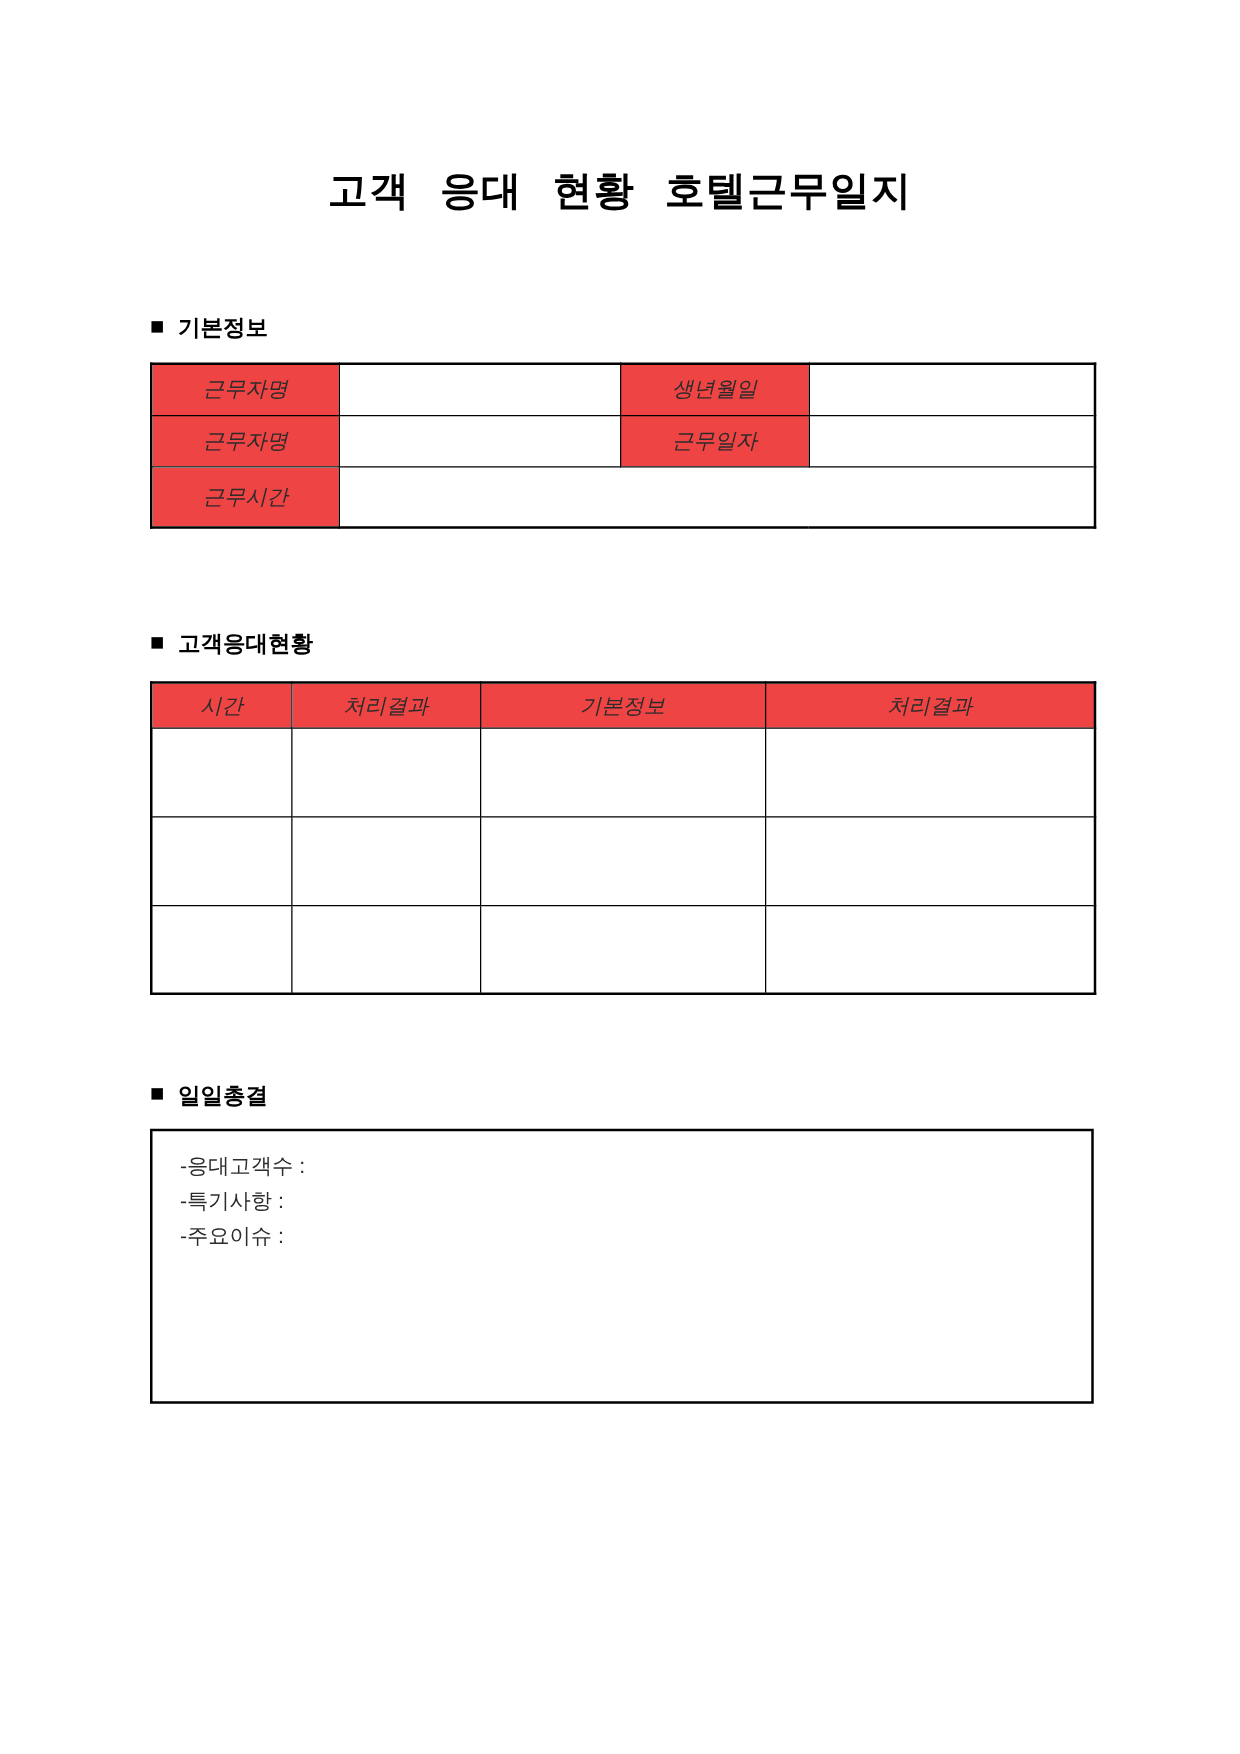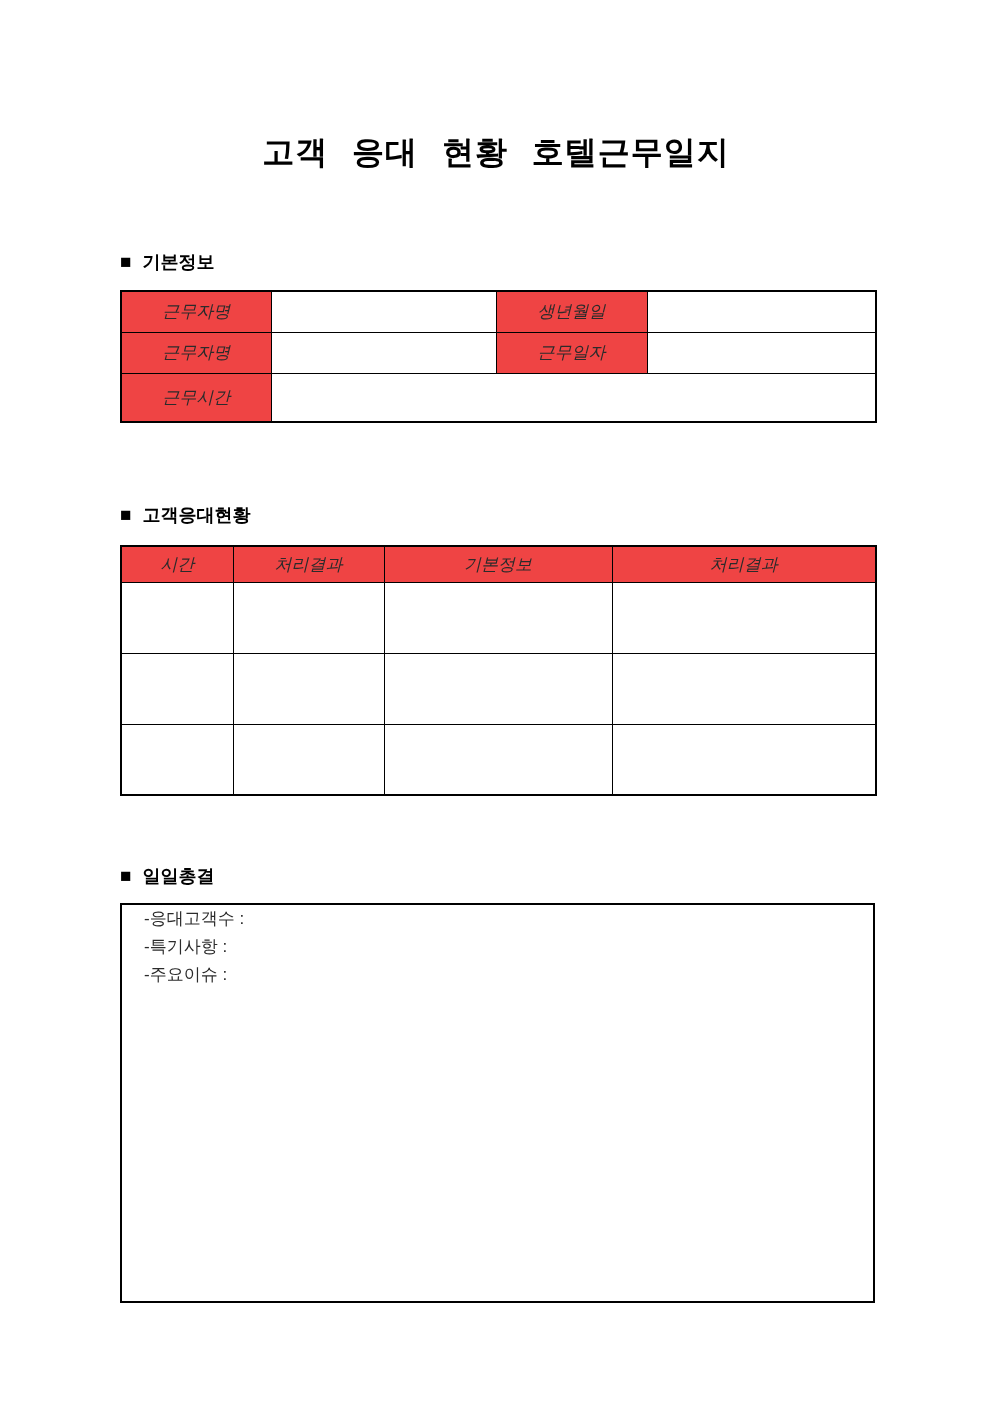--- a/index.html
+++ b/index.html
@@ -77,24 +77,24 @@
 
   .t-service { left: 120px; top: 545px; width: 755px; }
   .t-service tr.r-head { height: 36px; padding-left: 10px; }
   .t-service tr.r-body { height: 71px; }
 
   .summary-box {
     position: absolute;
     left: 120px;
     top: 903px;
     width: 755px;
-    height: 400px;
+    height: 220px;
     box-sizing: border-box;
     border: 2px solid #000000;
-    padding: 0 10px 0 22px;
+    padding: 14px 10px 0 22px;
   }
   .summary-box .line {
     font-size: 17px;
     line-height: 28px;
     color: #2b2b2b;
     white-space: pre;
   }
 </style>
 </head>
 <body>

